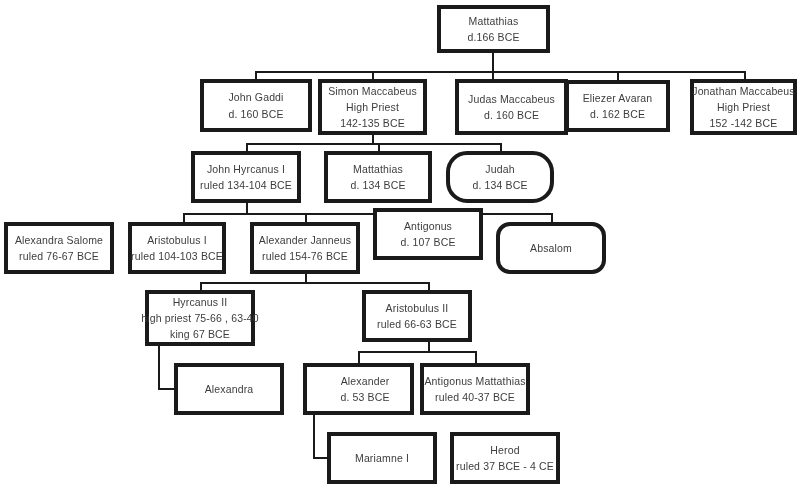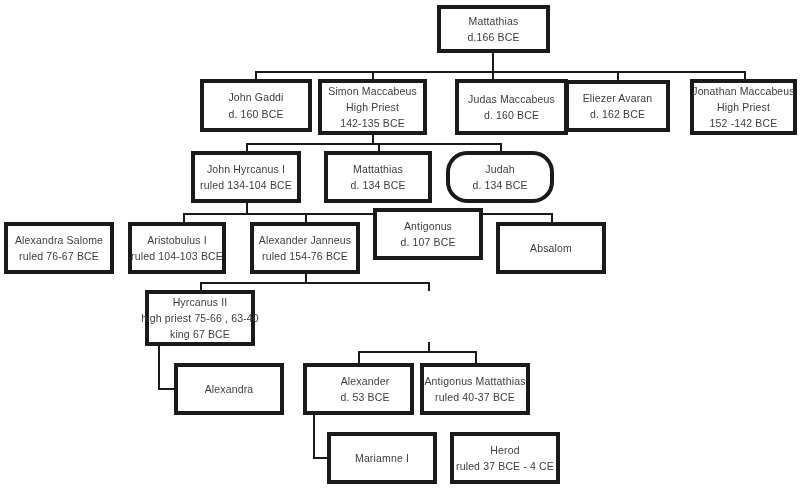--- a/index.html
+++ b/index.html
@@ -128,27 +128,31 @@
       <span class="ln">ruled 104-103 BCE</span>
     </div>
     <div class="node" style="left: 250px; top: 222px; width: 110px; height: 52px; border-color: rgb(26, 26, 26); color: rgb(61, 61, 61);">
       <span class="ln">Alexander Janneus</span>
       <span class="ln">ruled 154-76 BCE</span>
     </div>
     <div class="node" style="left: 373px; top: 208px; width: 110px; height: 52px; border-color: rgb(26, 26, 26); color: rgb(61, 61, 61);">
       <span class="ln">Antigonus</span>
       <span class="ln">d. 107 BCE</span>
     </div>
-    <div class="node" style="left: 496px; top: 222px; width: 110px; height: 52px; border-color: rgb(26, 26, 26); color: rgb(61, 61, 61);">
+    <div class="node" style="left: 496px; top: 222px; width: 110px; height: 52px; border-color: rgb(26, 26, 26); color: rgb(61, 61, 61); border-radius: 14px;">
       <span class="ln">Absalom</span>
     </div>
     <div class="node" style="left: 145px; top: 290px; width: 110px; height: 56px; border-color: rgb(26, 26, 26); color: rgb(61, 61, 61);">
       <span class="ln">Hyrcanus II</span>
       <span class="ln">high priest  75-66 , 63-40</span>
       <span class="ln">king 67 BCE</span>
+    </div>
+    <div class="node" style="left: 362px; top: 290px; width: 110px; height: 52px; border-color: rgb(26, 26, 26); color: rgb(61, 61, 61);">
+      <span class="ln">Aristobulus II</span>
+      <span class="ln">ruled 66-63 BCE</span>
     </div>
     <div class="node" style="left: 174px; top: 363px; width: 110px; height: 52px; border-color: rgb(26, 26, 26); color: rgb(61, 61, 61);">
       <span class="ln">Alexandra</span>
     </div>
     <div class="node" style="left: 303px; top: 363px; width: 111px; height: 52px; border-color: rgb(26, 26, 26); color: rgb(61, 61, 61); padding-left: 16px;">
       <span class="ln">Alexander</span>
       <span class="ln">d. 53 BCE</span>
     </div>
     <div class="node" style="left: 420px; top: 363px; width: 110px; height: 52px; border-color: rgb(26, 26, 26); color: rgb(61, 61, 61);">
       <span class="ln">Antigonus  Mattathias</span>

